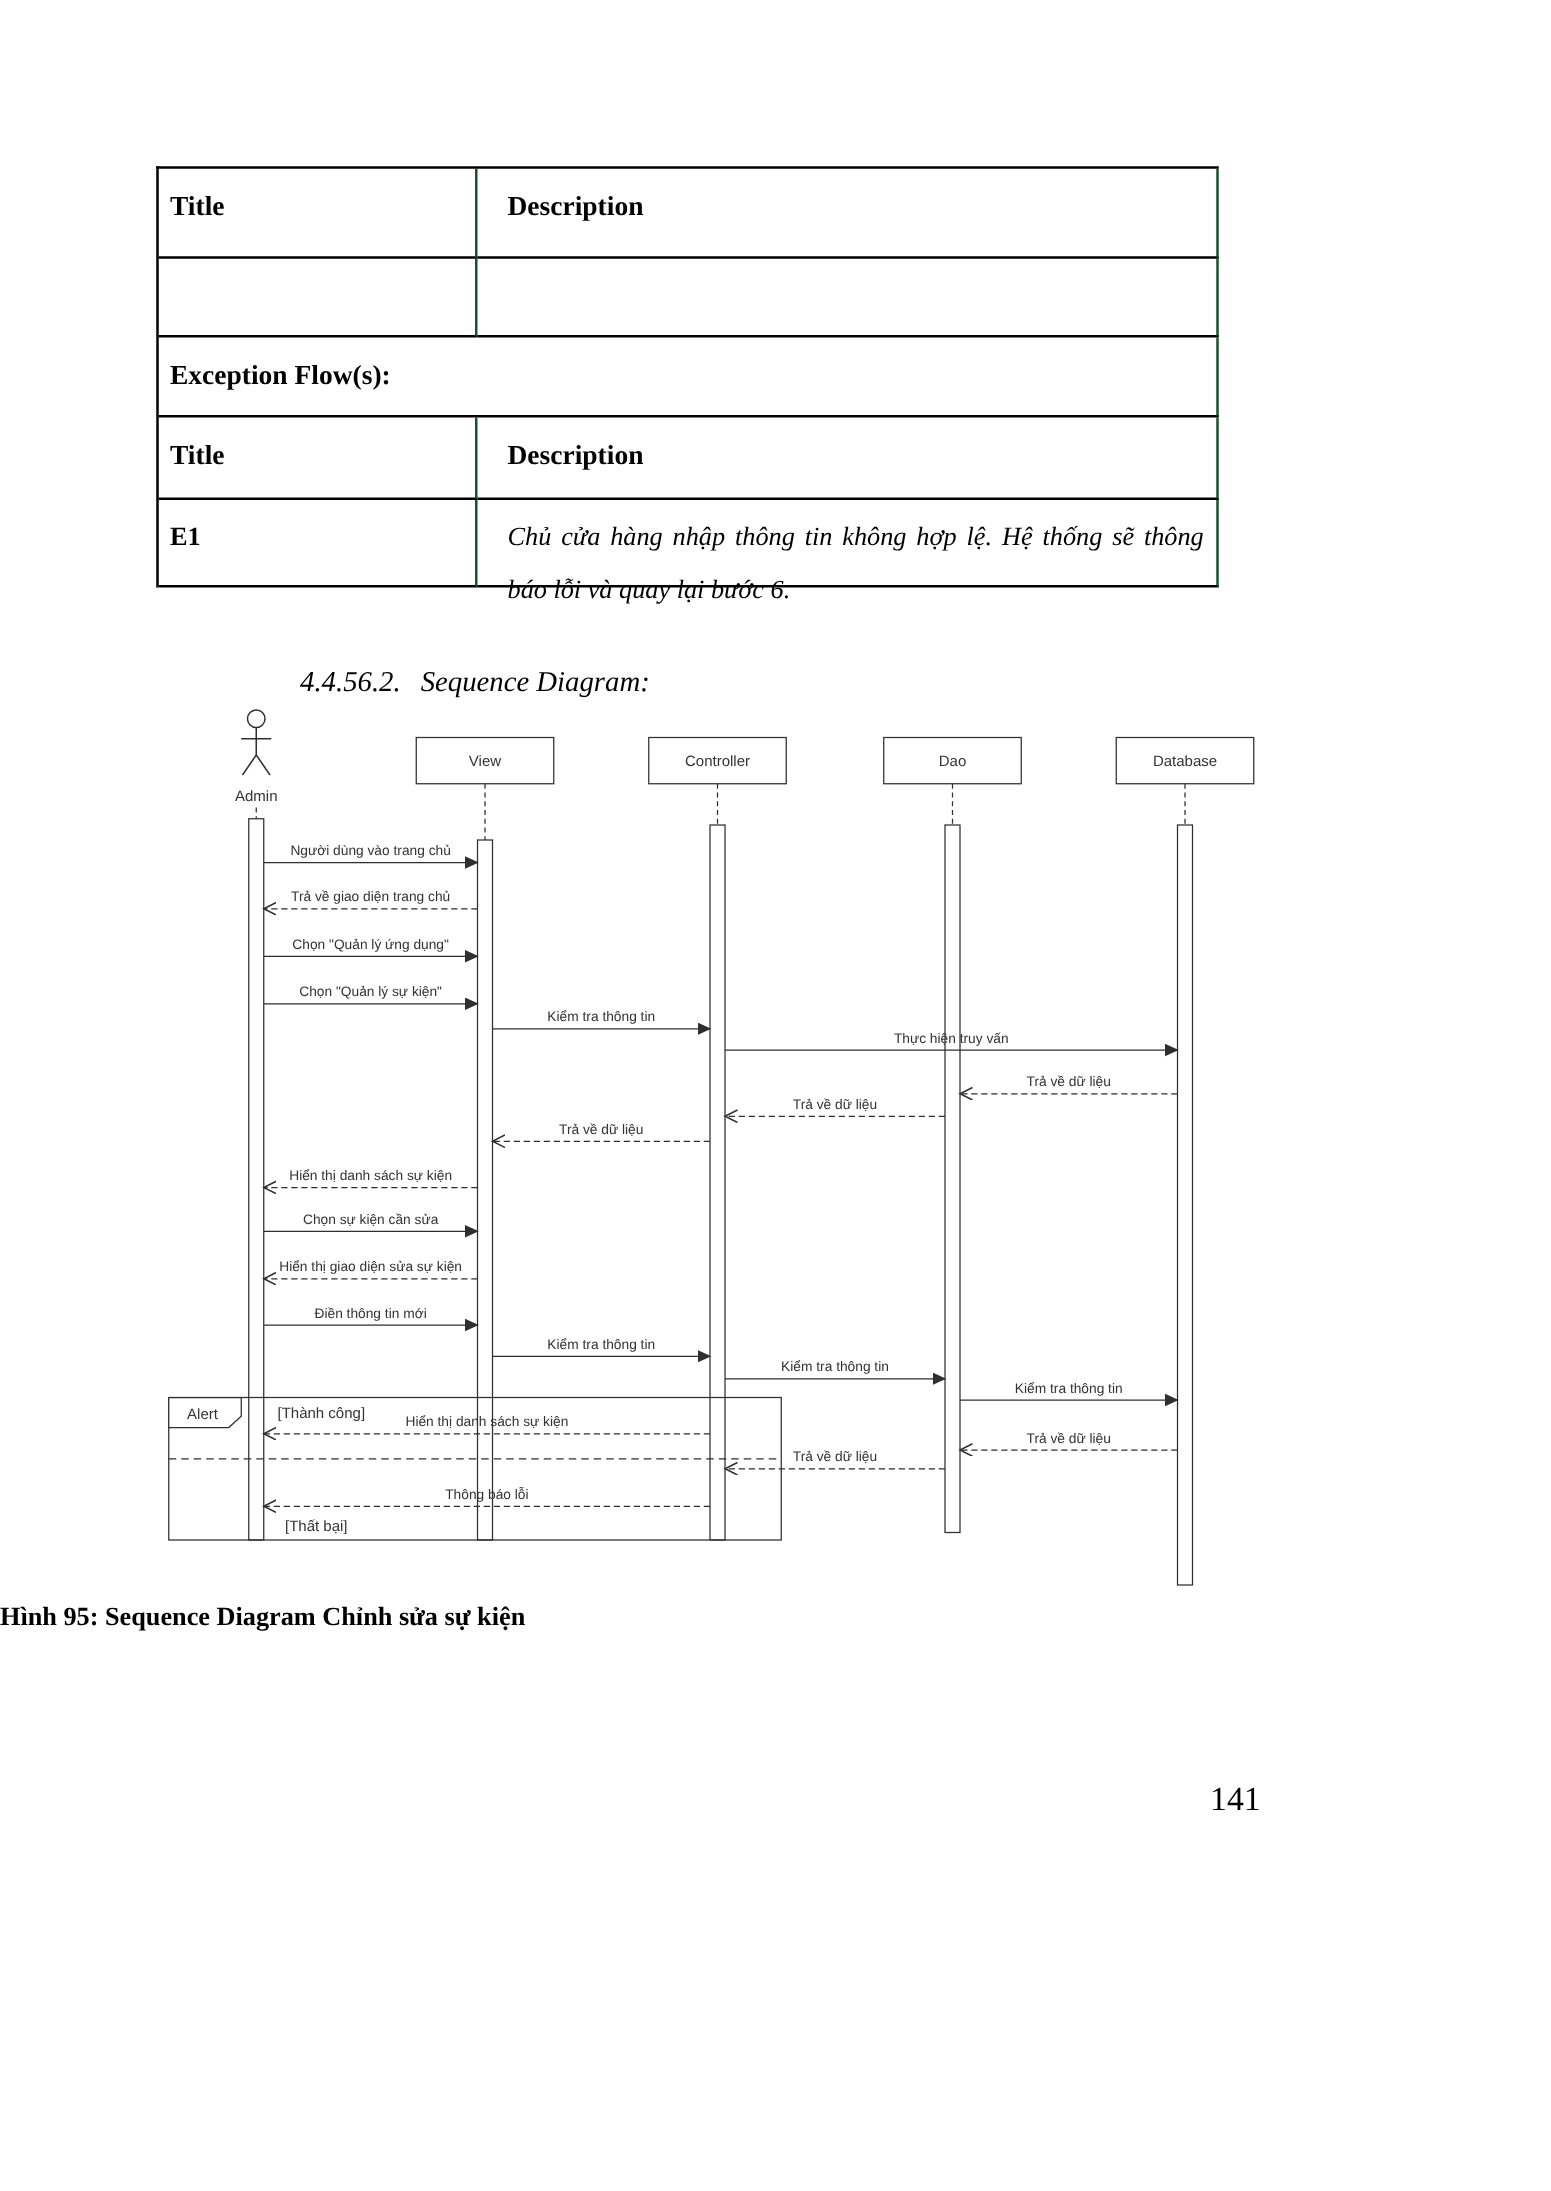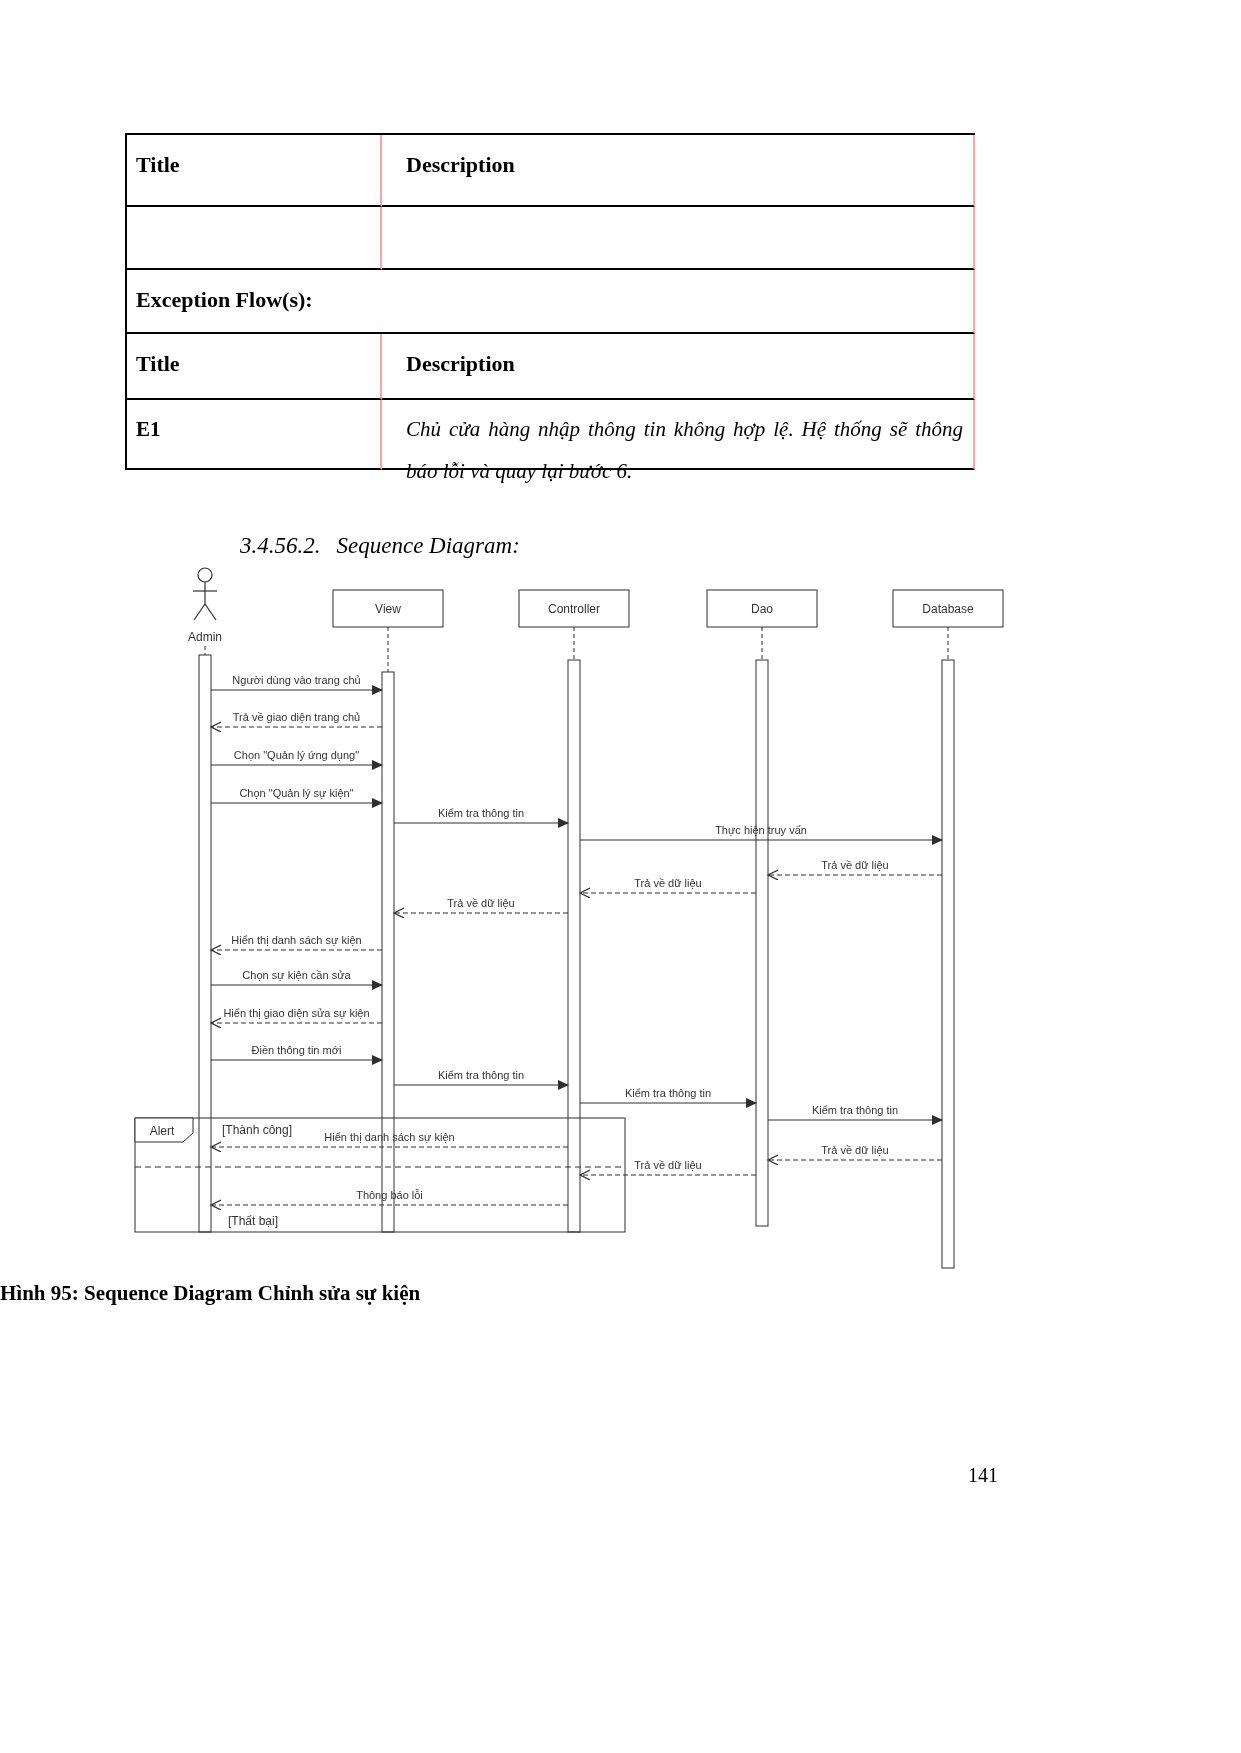--- a/index.html
+++ b/index.html
@@ -17,21 +17,21 @@
   .doc-table {
     position: absolute;
     left: 125px; top: 133px; width: 850px;
     border-left: 2px solid #000;
     border-top: 2px solid #000;
     box-sizing: border-box;
   }
   .tr { display: flex; box-sizing: border-box; }
   .td {
     box-sizing: border-box;
-    border-right: 2px solid #fca5a5;
+    border-right: 2px solid #14532d;
     border-bottom: 2px solid #000;
     padding: 15px 10px 0 9px;
     font-size: 22px;
     line-height: 1.35;
   }
   .c1 { width: 255px; }
   .c2 { flex: 1; padding-left: 24px; }
   .full { width: 100%; }
   .bold { font-weight: bold; }
   .h72 { height: 72px; } .h63 { height: 63px; } .h64 { height: 64px; justify-content: center; }
@@ -58,22 +58,21 @@
     position: absolute;
     left: 0; top: 1281px; width: 1146px;
     font-weight: bold;
     font-size: 21px;
   }
 
   
   .page-number {
     position: absolute;
     left: 968px; top: 1424px;
-    font-size: 20px;
-    margin-top: 40px;
+    font-size: 27px;
   }
 </style>
 </head>
 <body>
 
 <svg class="diagram-svg" width="1241" height="1753" viewBox="0 0 1241 1753">
   <defs>
     <marker id="arrow-solid" markerWidth="12" markerHeight="12" refX="10" refY="5" orient="auto" markerUnits="userSpaceOnUse">
       <path d="M0,0 L11,5 L0,10 z" fill="#2f2f2f"></path>
     </marker>
@@ -169,18 +168,18 @@
     <div class="td c1 bold">Title</div>
     <div class="td c2 bold">Description</div>
   </div>
   <div class="tr h89">
     <div class="td c1 bold e1cell">E1</div>
     <div class="td c2 justify">Chủ cửa hàng nhập thông tin không hợp lệ. Hệ thống sẽ thông báo lỗi và quay lại bước 6.</div>
   </div>
 </div>
 
 <div class="section-heading">
-  <span>3.4.56.2.</span><span class="gap"></span><span>Sequence Diagram:</span>
+  <span>4.4.56.2.</span><span class="gap"></span><span>Sequence Diagram:</span>
 </div>
 
 <div class="figure-caption">Hình 95: Sequence Diagram Chỉnh sửa sự kiện</div>
 
 <div class="page-number">141</div>
 
 </body></html>

